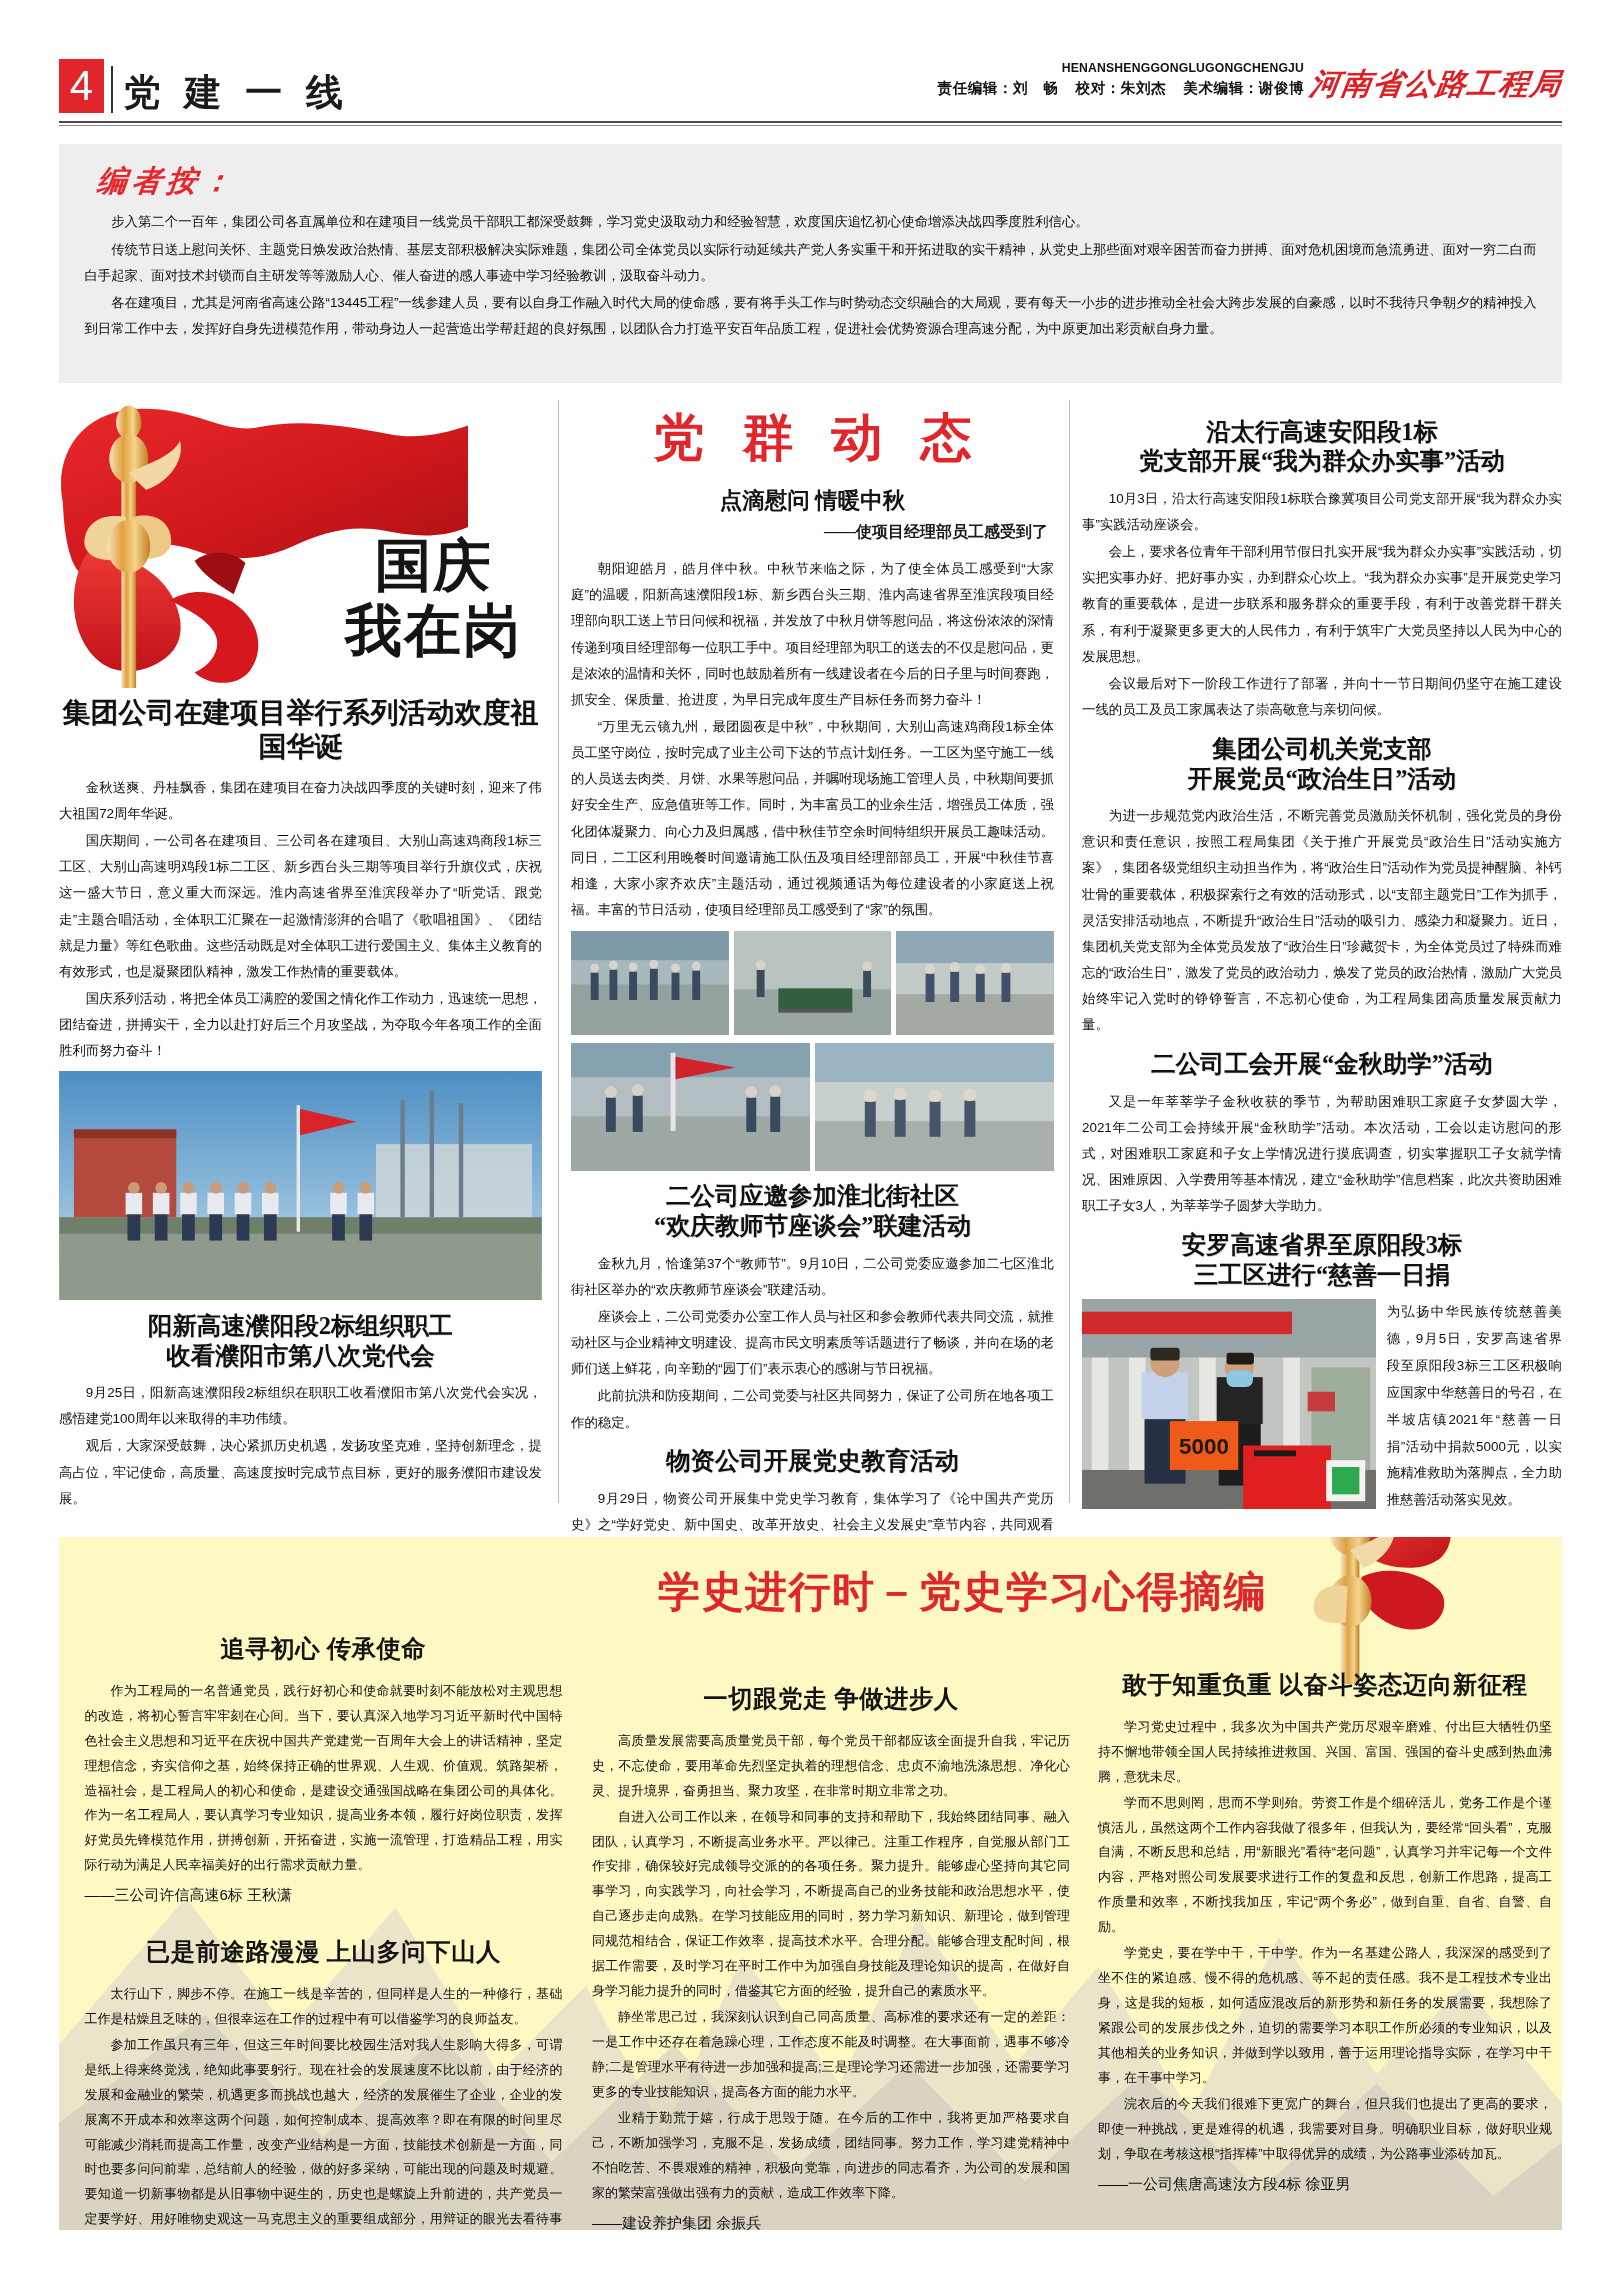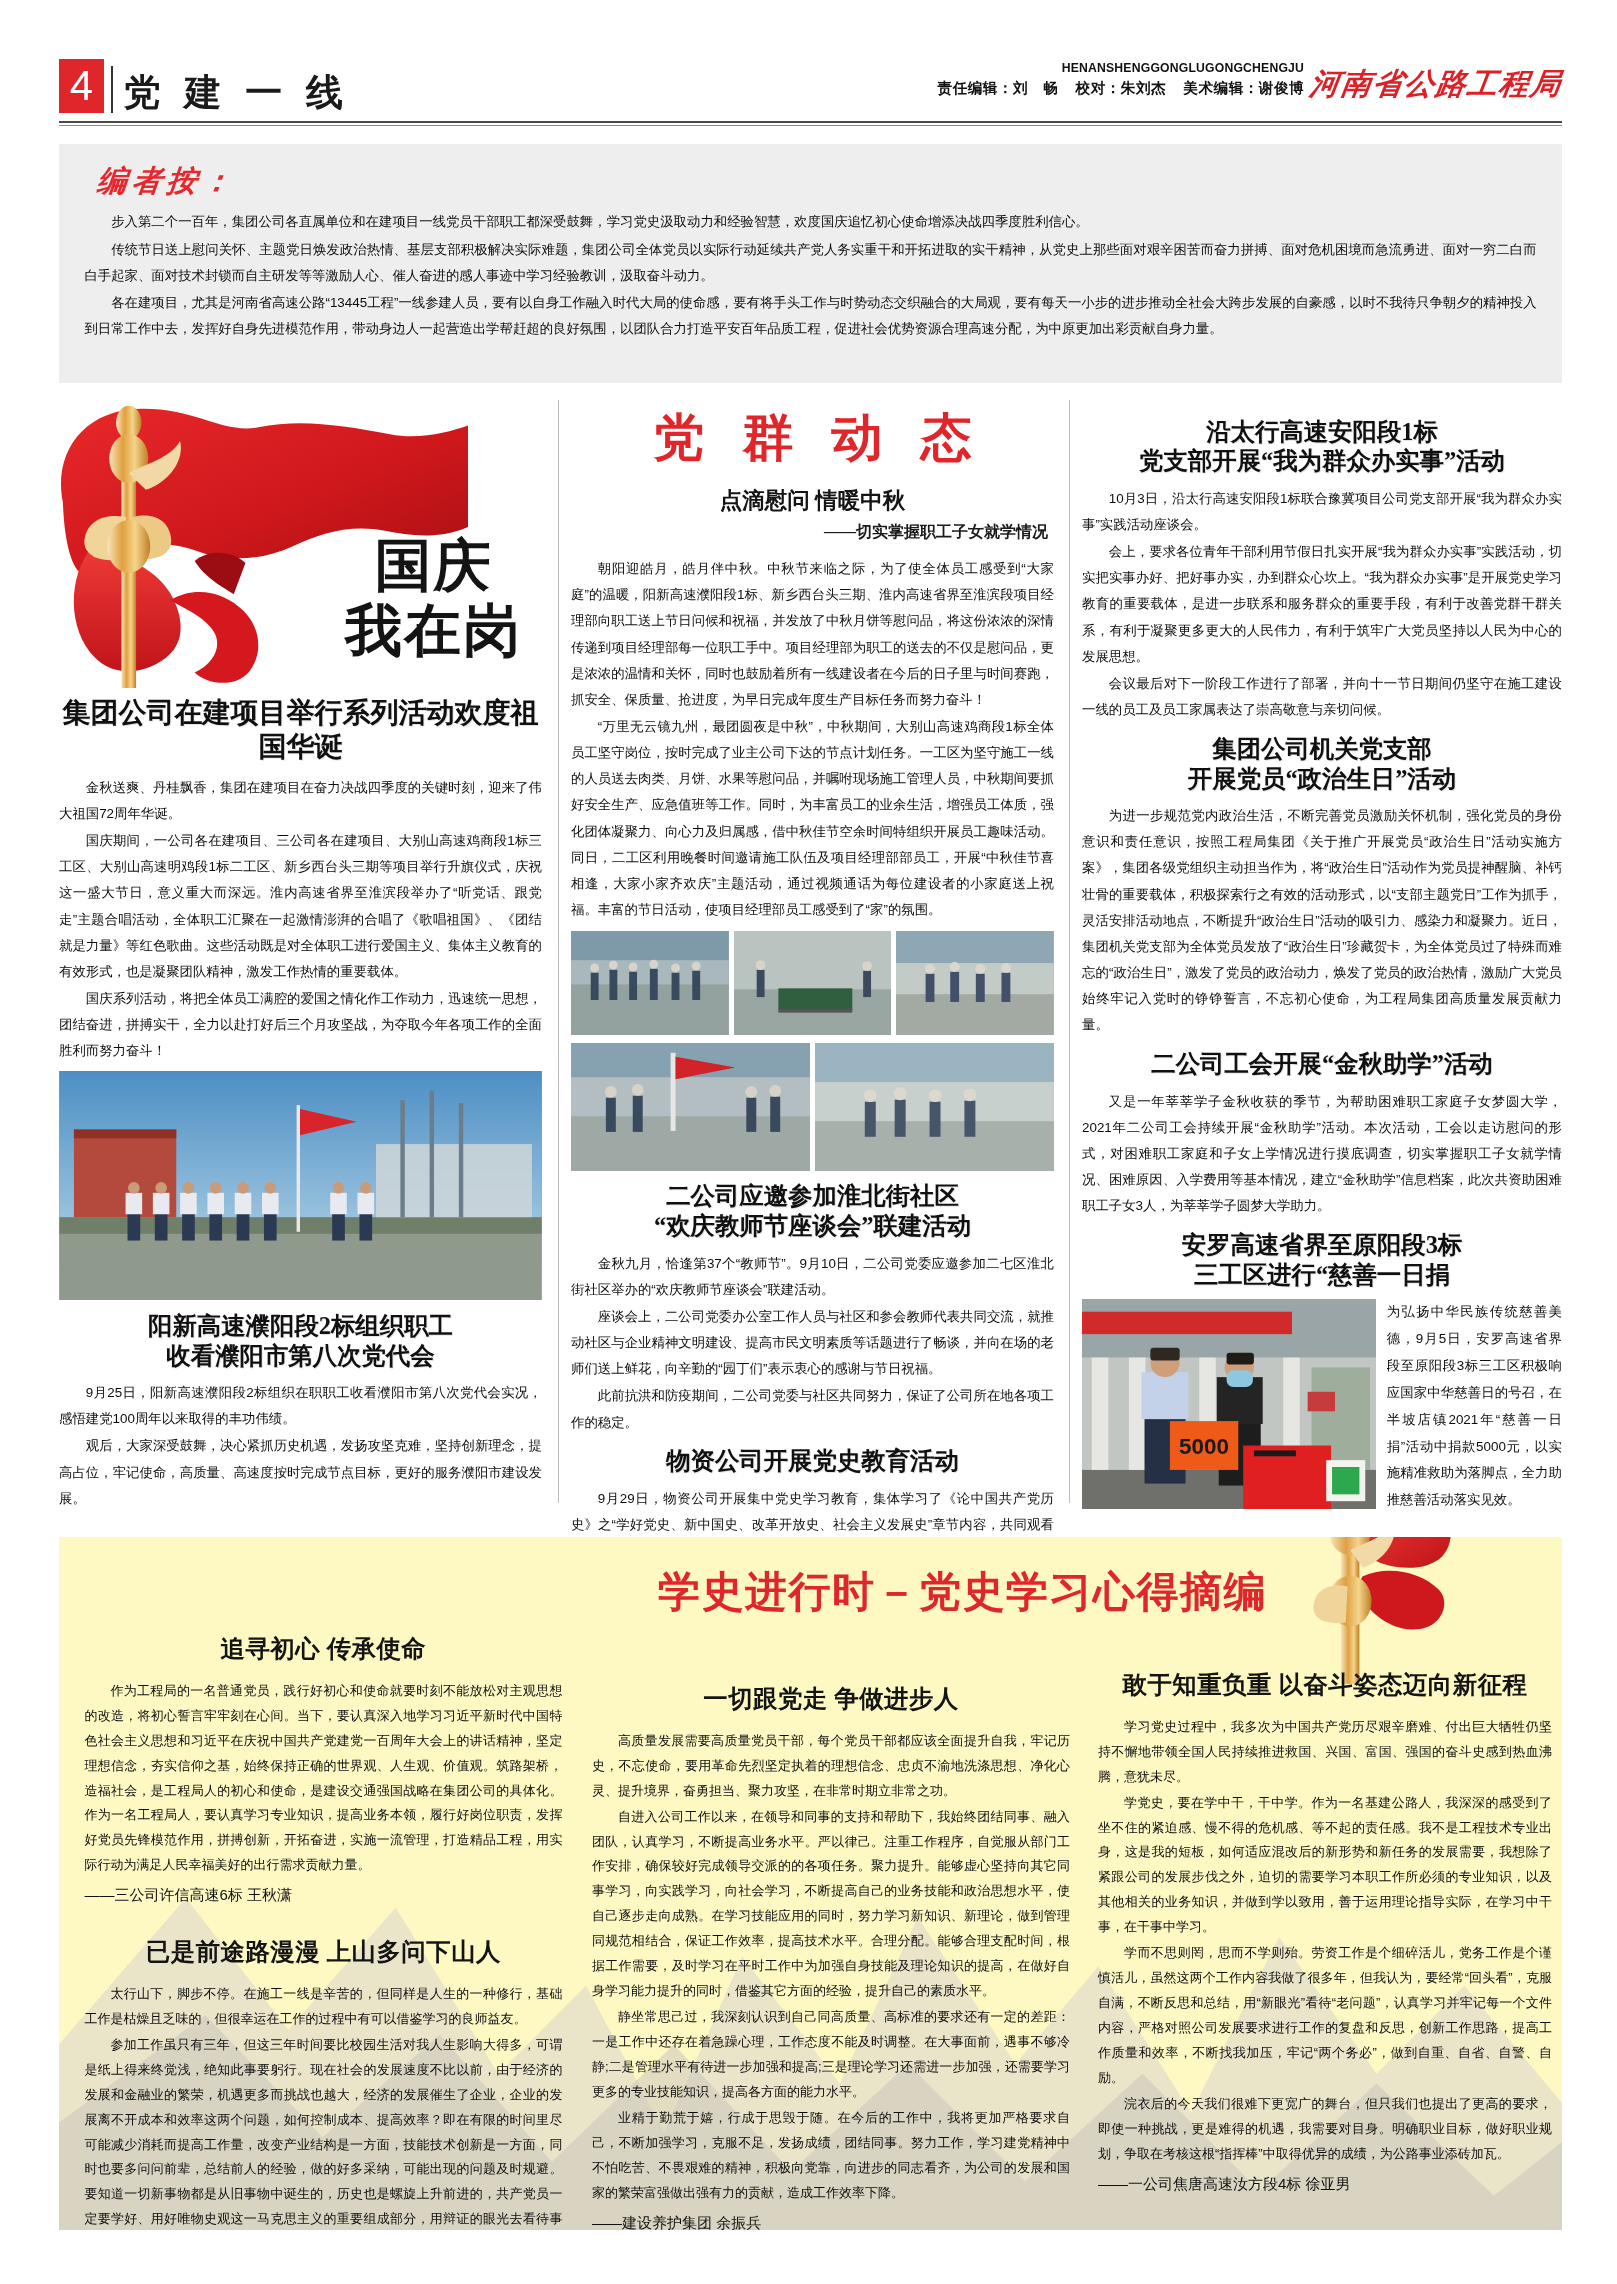--- a/index.html
+++ b/index.html
@@ -458,21 +458,21 @@
         <span>收看濮阳市第八次党代会</span>
       </h1>
       <p class="body">9月25日，阳新高速濮阳段2标组织在职职工收看濮阳市第八次党代会实况，感悟建党100周年以来取得的丰功伟绩。</p>
       <p class="body">观后，大家深受鼓舞，决心紧抓历史机遇，发扬攻坚克难，坚持创新理念，提高占位，牢记使命，高质量、高速度按时完成节点目标，更好的服务濮阳市建设发展。</p>
     </div>
 
     <div class="col col-mid">
       <div class="banner-dqdt">党 群 动 态</div>
 
       <h2 class="hl2">点滴慰问 情暖中秋</h2>
-      <div class="subhead">——切实掌握职工子女就学情况</div>
+      <div class="subhead">——使项目经理部员工感受到了</div>
       <p class="body">朝阳迎皓月，皓月伴中秋。中秋节来临之际，为了使全体员工感受到“大家庭”的温暖，阳新高速濮阳段1标、新乡西台头三期、淮内高速省界至淮滨段项目经理部向职工送上节日问候和祝福，并发放了中秋月饼等慰问品，将这份浓浓的深情传递到项目经理部每一位职工手中。项目经理部为职工的送去的不仅是慰问品，更是浓浓的温情和关怀，同时也鼓励着所有一线建设者在今后的日子里与时间赛跑，抓安全、保质量、抢进度，为早日完成年度生产目标任务而努力奋斗！</p>
       <p class="body">“万里无云镜九州，最团圆夜是中秋”，中秋期间，大别山高速鸡商段1标全体员工坚守岗位，按时完成了业主公司下达的节点计划任务。一工区为坚守施工一线的人员送去肉类、月饼、水果等慰问品，并嘱咐现场施工管理人员，中秋期间要抓好安全生产、应急值班等工作。同时，为丰富员工的业余生活，增强员工体质，强化团体凝聚力、向心力及归属感，借中秋佳节空余时间特组织开展员工趣味活动。同日，二工区利用晚餐时间邀请施工队伍及项目经理部部员工，开展“中秋佳节喜相逢，大家小家齐欢庆”主题活动，通过视频通话为每位建设者的小家庭送上祝福。丰富的节日活动，使项目经理部员工感受到了“家”的氛围。</p>
 
       <div class="photo-row">
         <div class="photo photo-3">
           <svg width="100%" height="100%" viewBox="0 0 320 214" preserveAspectRatio="none">
             <rect width="320" height="214" fill="#a8b8bd"></rect>
             <rect y="110" width="320" height="104" fill="#93a29f"></rect>
             <rect x="0" y="0" width="320" height="60" fill="#7e9aa8"></rect>
             <g fill="#3a4a5e">
@@ -703,22 +703,22 @@
         <p class="body">高质量发展需要高质量党员干部，每个党员干部都应该全面提升自我，牢记历史，不忘使命，要用革命先烈坚定执着的理想信念、忠贞不渝地洗涤思想、净化心灵、提升境界，奋勇担当、聚力攻坚，在非常时期立非常之功。</p>
         <p class="body">自进入公司工作以来，在领导和同事的支持和帮助下，我始终团结同事、融入团队，认真学习，不断提高业务水平。严以律己。注重工作程序，自觉服从部门工作安排，确保较好完成领导交派的的各项任务。聚力提升。能够虚心坚持向其它同事学习，向实践学习，向社会学习，不断提高自己的业务技能和政治思想水平，使自己逐步走向成熟。在学习技能应用的同时，努力学习新知识、新理论，做到管理同规范相结合，保证工作效率，提高技术水平。合理分配。能够合理支配时间，根据工作需要，及时学习在平时工作中为加强自身技能及理论知识的提高，在做好自身学习能力提升的同时，借鉴其它方面的经验，提升自己的素质水平。</p>
         <p class="body">静坐常思己过，我深刻认识到自己同高质量、高标准的要求还有一定的差距：一是工作中还存在着急躁心理，工作态度不能及时调整。在大事面前，遇事不够冷静;二是管理水平有待进一步加强和提高;三是理论学习还需进一步加强，还需要学习更多的专业技能知识，提高各方面的能力水平。</p>
         <p class="body">业精于勤荒于嬉，行成于思毁于随。在今后的工作中，我将更加严格要求自己，不断加强学习，克服不足，发扬成绩，团结同事。努力工作，学习建党精神中不怕吃苦、不畏艰难的精神，积极向党靠，向进步的同志看齐，为公司的发展和国家的繁荣富强做出强有力的贡献，造成工作效率下降。</p>
         <div class="sig">——建设养护集团 余振兵</div>
       </div>
 
       <div class="bcol bcol-3" style="padding-top:132px;">
         <h2 class="hl-bot">敢于知重负重 以奋斗姿态迈向新征程</h2>
         <p class="body">学习党史过程中，我多次为中国共产党历尽艰辛磨难、付出巨大牺牲仍坚持不懈地带领全国人民持续推进救国、兴国、富国、强国的奋斗史感到热血沸腾，意犹未尽。</p>
+        <p class="body">学而不思则罔，思而不学则殆。劳资工作是个细碎活儿，党务工作是个谨慎活儿，虽然这两个工作内容我做了很多年，但我认为，要经常“回头看”，克服自满，不断反思和总结，用“新眼光”看待“老问题”，认真学习并牢记每一个文件内容，严格对照公司发展要求进行工作的复盘和反思，创新工作思路，提高工作质量和效率，不断找我加压，牢记“两个务必”，做到自重、自省、自警、自励。</p>
         <p class="body">学党史，要在学中干，干中学。作为一名基建公路人，我深深的感受到了坐不住的紧迫感、慢不得的危机感、等不起的责任感。我不是工程技术专业出身，这是我的短板，如何适应混改后的新形势和新任务的发展需要，我想除了紧跟公司的发展步伐之外，迫切的需要学习本职工作所必须的专业知识，以及其他相关的业务知识，并做到学以致用，善于运用理论指导实际，在学习中干事，在干事中学习。</p>
-        <p class="body">学而不思则罔，思而不学则殆。劳资工作是个细碎活儿，党务工作是个谨慎活儿，虽然这两个工作内容我做了很多年，但我认为，要经常“回头看”，克服自满，不断反思和总结，用“新眼光”看待“老问题”，认真学习并牢记每一个文件内容，严格对照公司发展要求进行工作的复盘和反思，创新工作思路，提高工作质量和效率，不断找我加压，牢记“两个务必”，做到自重、自省、自警、自励。</p>
         <p class="body">浣衣后的今天我们很难下更宽广的舞台，但只我们也提出了更高的要求，即使一种挑战，更是难得的机遇，我需要对目身。明确职业目标，做好职业规划，争取在考核这根“指挥棒”中取得优异的成绩，为公路事业添砖加瓦。</p>
         <div class="sig">——一公司焦唐高速汝方段4标 徐亚男</div>
       </div>
     </div>
   </div>
 
 </div>
 
 
 </body></html>

